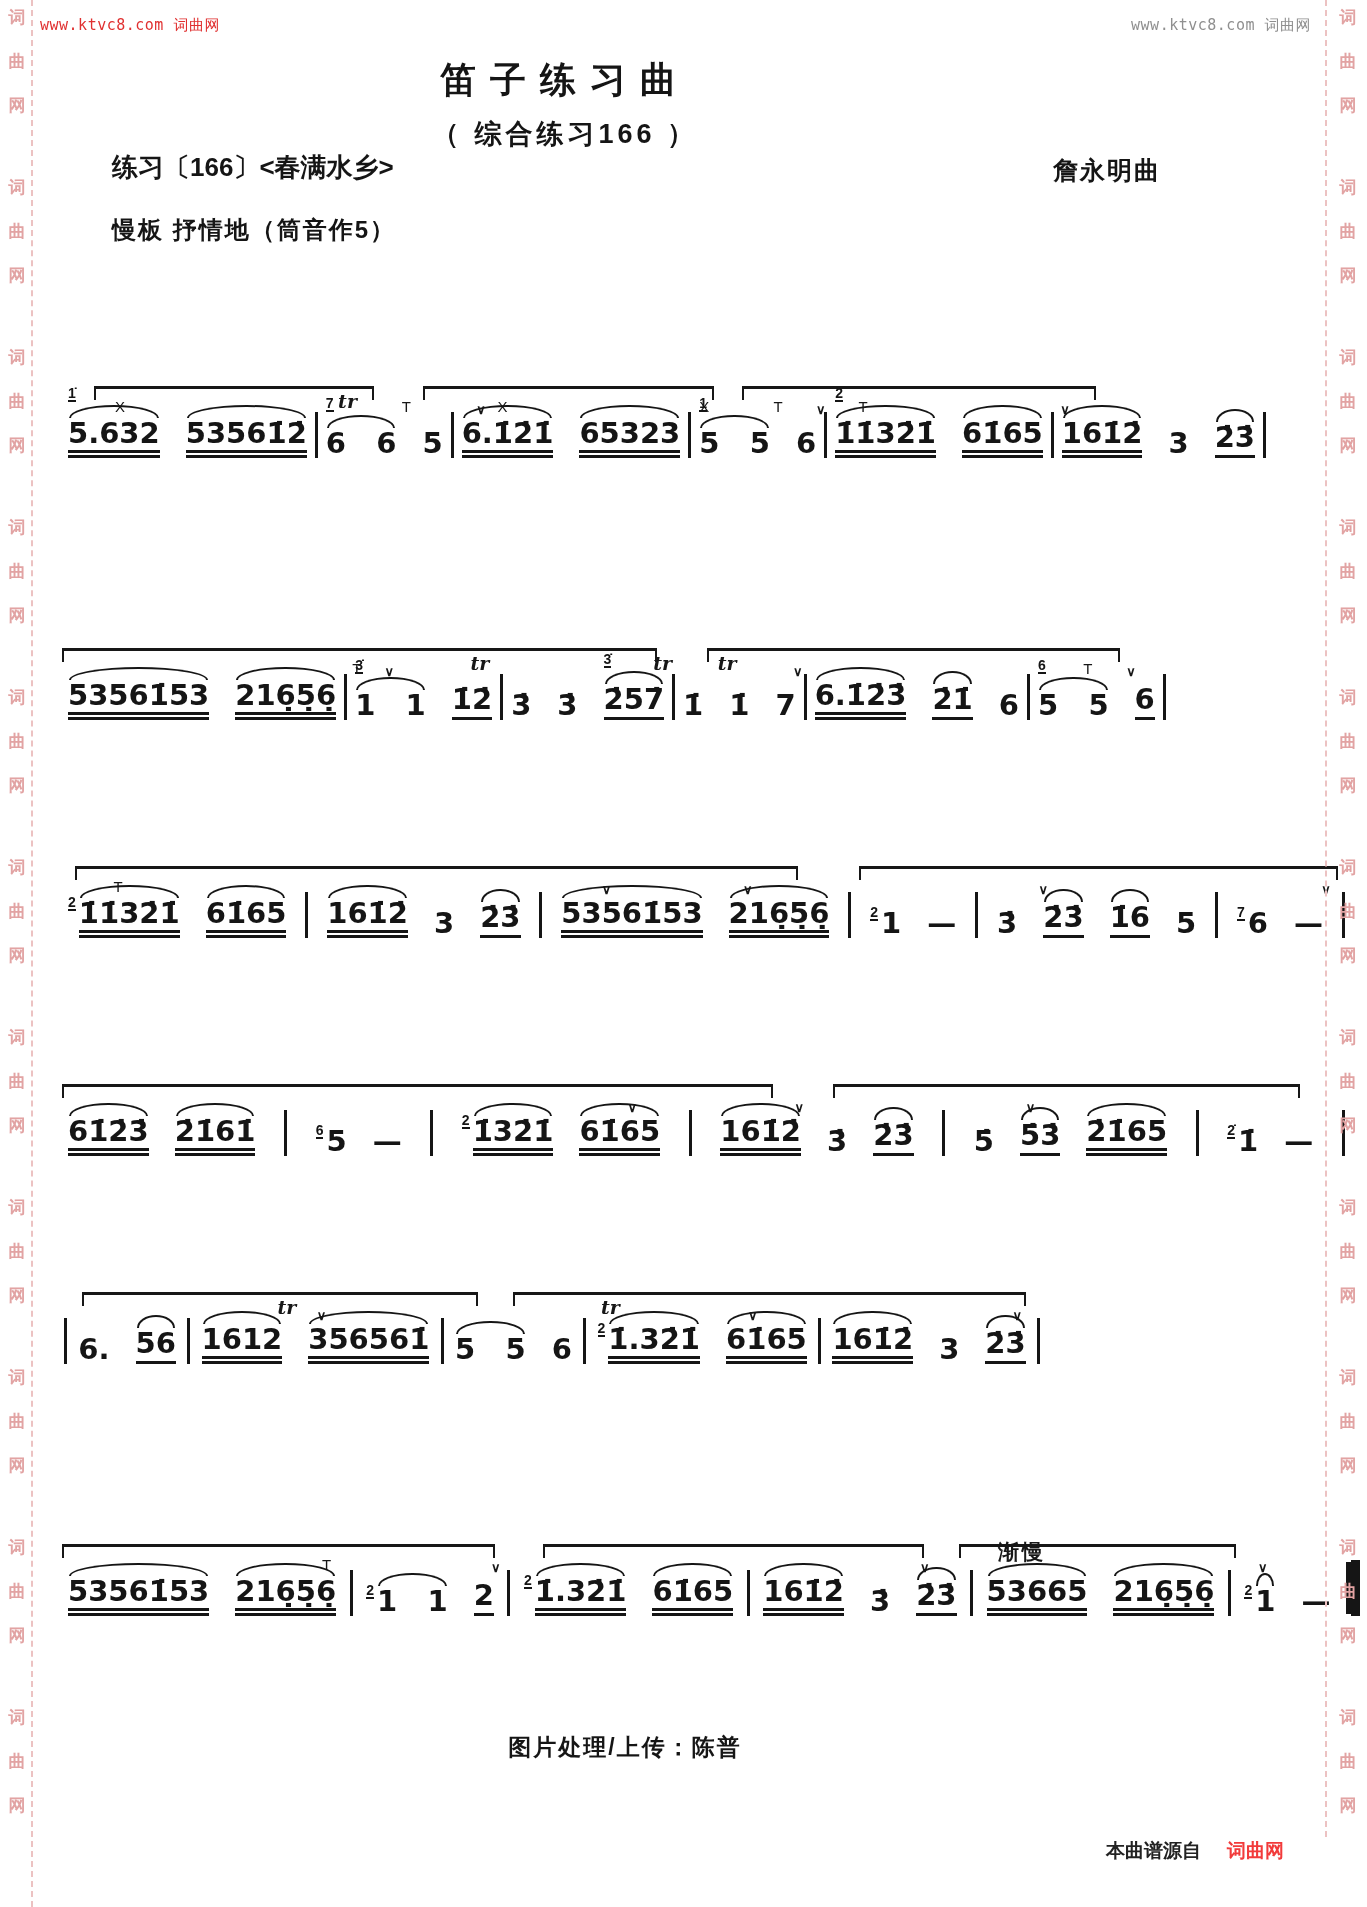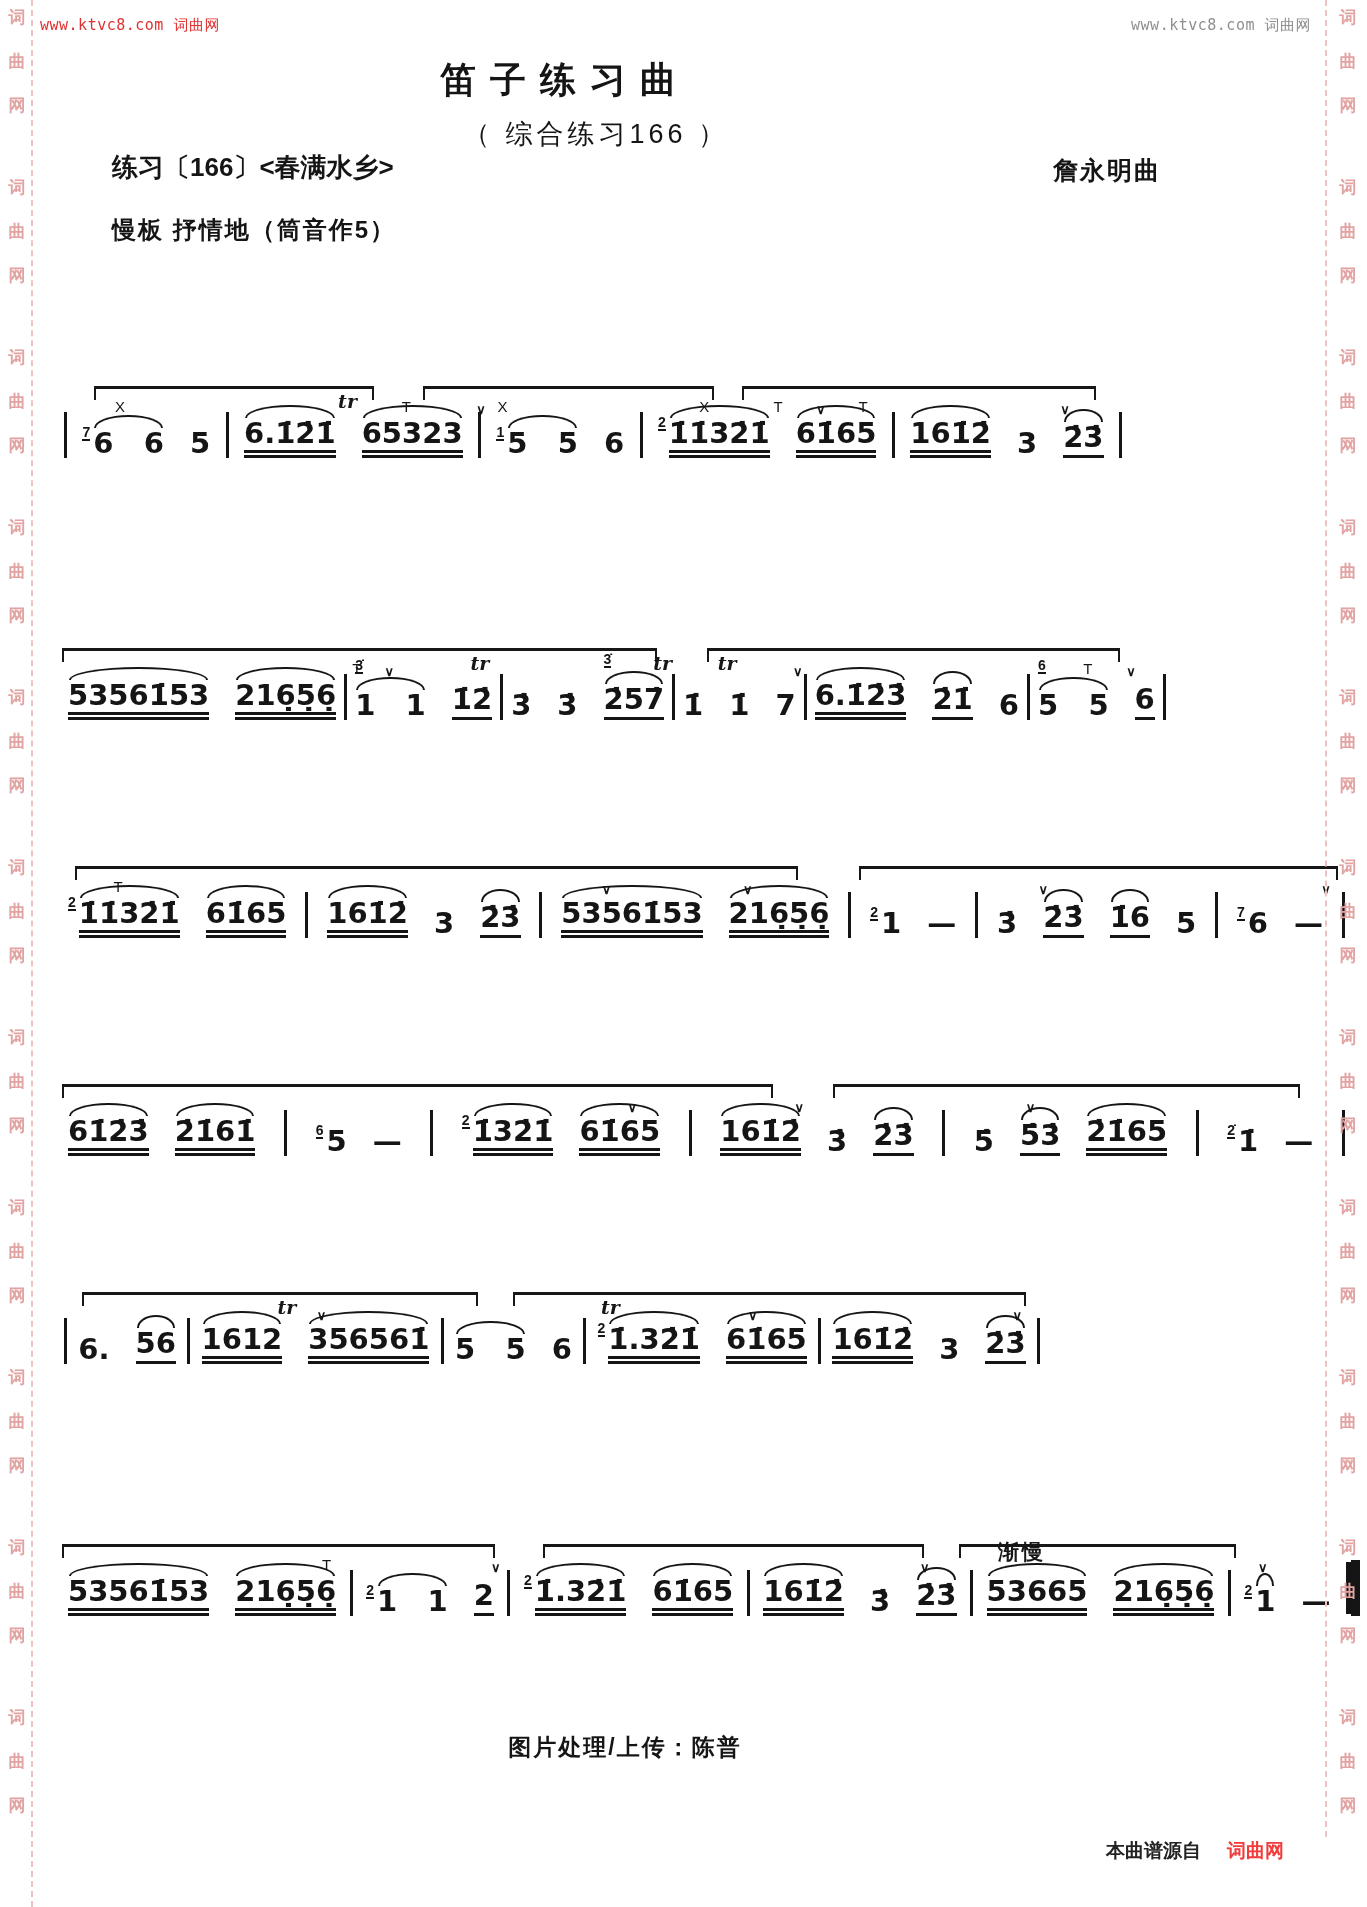--- a/index.html
+++ b/index.html
@@ -17,21 +17,21 @@
 
   
   .corner-link{position:absolute;top:16px;font-family:"DejaVu Sans Mono",monospace;
                font-size:15px;letter-spacing:0.5px;}
   .corner-link.tl{left:40px;color:#e03030;}
   .corner-link.tr{right:56px;color:#8f8f8f;}
 
   
   .center-block{position:absolute;left:0;width:1130px;text-align:center;}
   .title{top:56px;font-size:36px;font-weight:bold;letter-spacing:14px;}
-  .subtitle{top:116px;font-size:27px;font-weight:normal;letter-spacing:4px;margin-left:31px;}
+  .subtitle{top:116px;font-size:27px;font-weight:bold;letter-spacing:4px;}
   .exercise{position:absolute;left:112px;top:150px;font-size:26px;font-weight:bold;}
   .composer{position:absolute;left:1053px;top:154px;font-size:25px;font-weight:bold;letter-spacing:2px;}
   .tempo{position:absolute;left:112px;top:214px;font-size:24px;font-weight:bold;letter-spacing:2px;}
 
   
   .score-line{position:absolute;height:80px;}
   .overline{position:absolute;top:8px;height:11px;border-top:3px solid #171717;
             border-left:2px solid #171717;border-right:2px solid #171717;}
   .mark{position:absolute;top:18px;font-weight:bold;font-size:16px;color:#171717;}
   .mark.tr{font-style:italic;font-family:"DejaVu Serif",serif;font-size:19px;top:12px;}
@@ -202,20 +202,24 @@
         <span class="mark tr" style="left: 26%;">tr</span>
         <span class="mark tech" style="left: 32%;">T</span>
         <span class="mark v" style="left: 39%;">∨</span>
         <span class="mark tech" style="left: 41%;">X</span>
         <span class="mark tech" style="left: 60%;">X</span>
         <span class="mark tech" style="left: 67%;">T</span>
         <span class="mark v" style="left: 71%;">∨</span>
         <span class="mark tech" style="left: 75%;">T</span>
         <span class="mark v" style="left: 94%;">∨</span>
         <div class="measures">
+          <span class="measure">
+            <span class="note arc b2"><i class="grace">1̇</i><b class="txt">5.632</b></span>
+            <span class="note arc b2"><b class="txt">53561̇2̇</b></span>
+          </span>
           <span class="bar"></span>
           <span class="measure">
             <span class="note arc"><i class="grace">7</i><b class="txt">6   6</b></span>
             <span class="note"><b class="txt">5</b></span>
           </span>
           <span class="bar"></span>
           <span class="measure">
             <span class="note arc b2"><b class="txt">6.1̇2̇1̇</b></span>
             <span class="note arc b2"><b class="txt">65323</b></span>
           </span>

